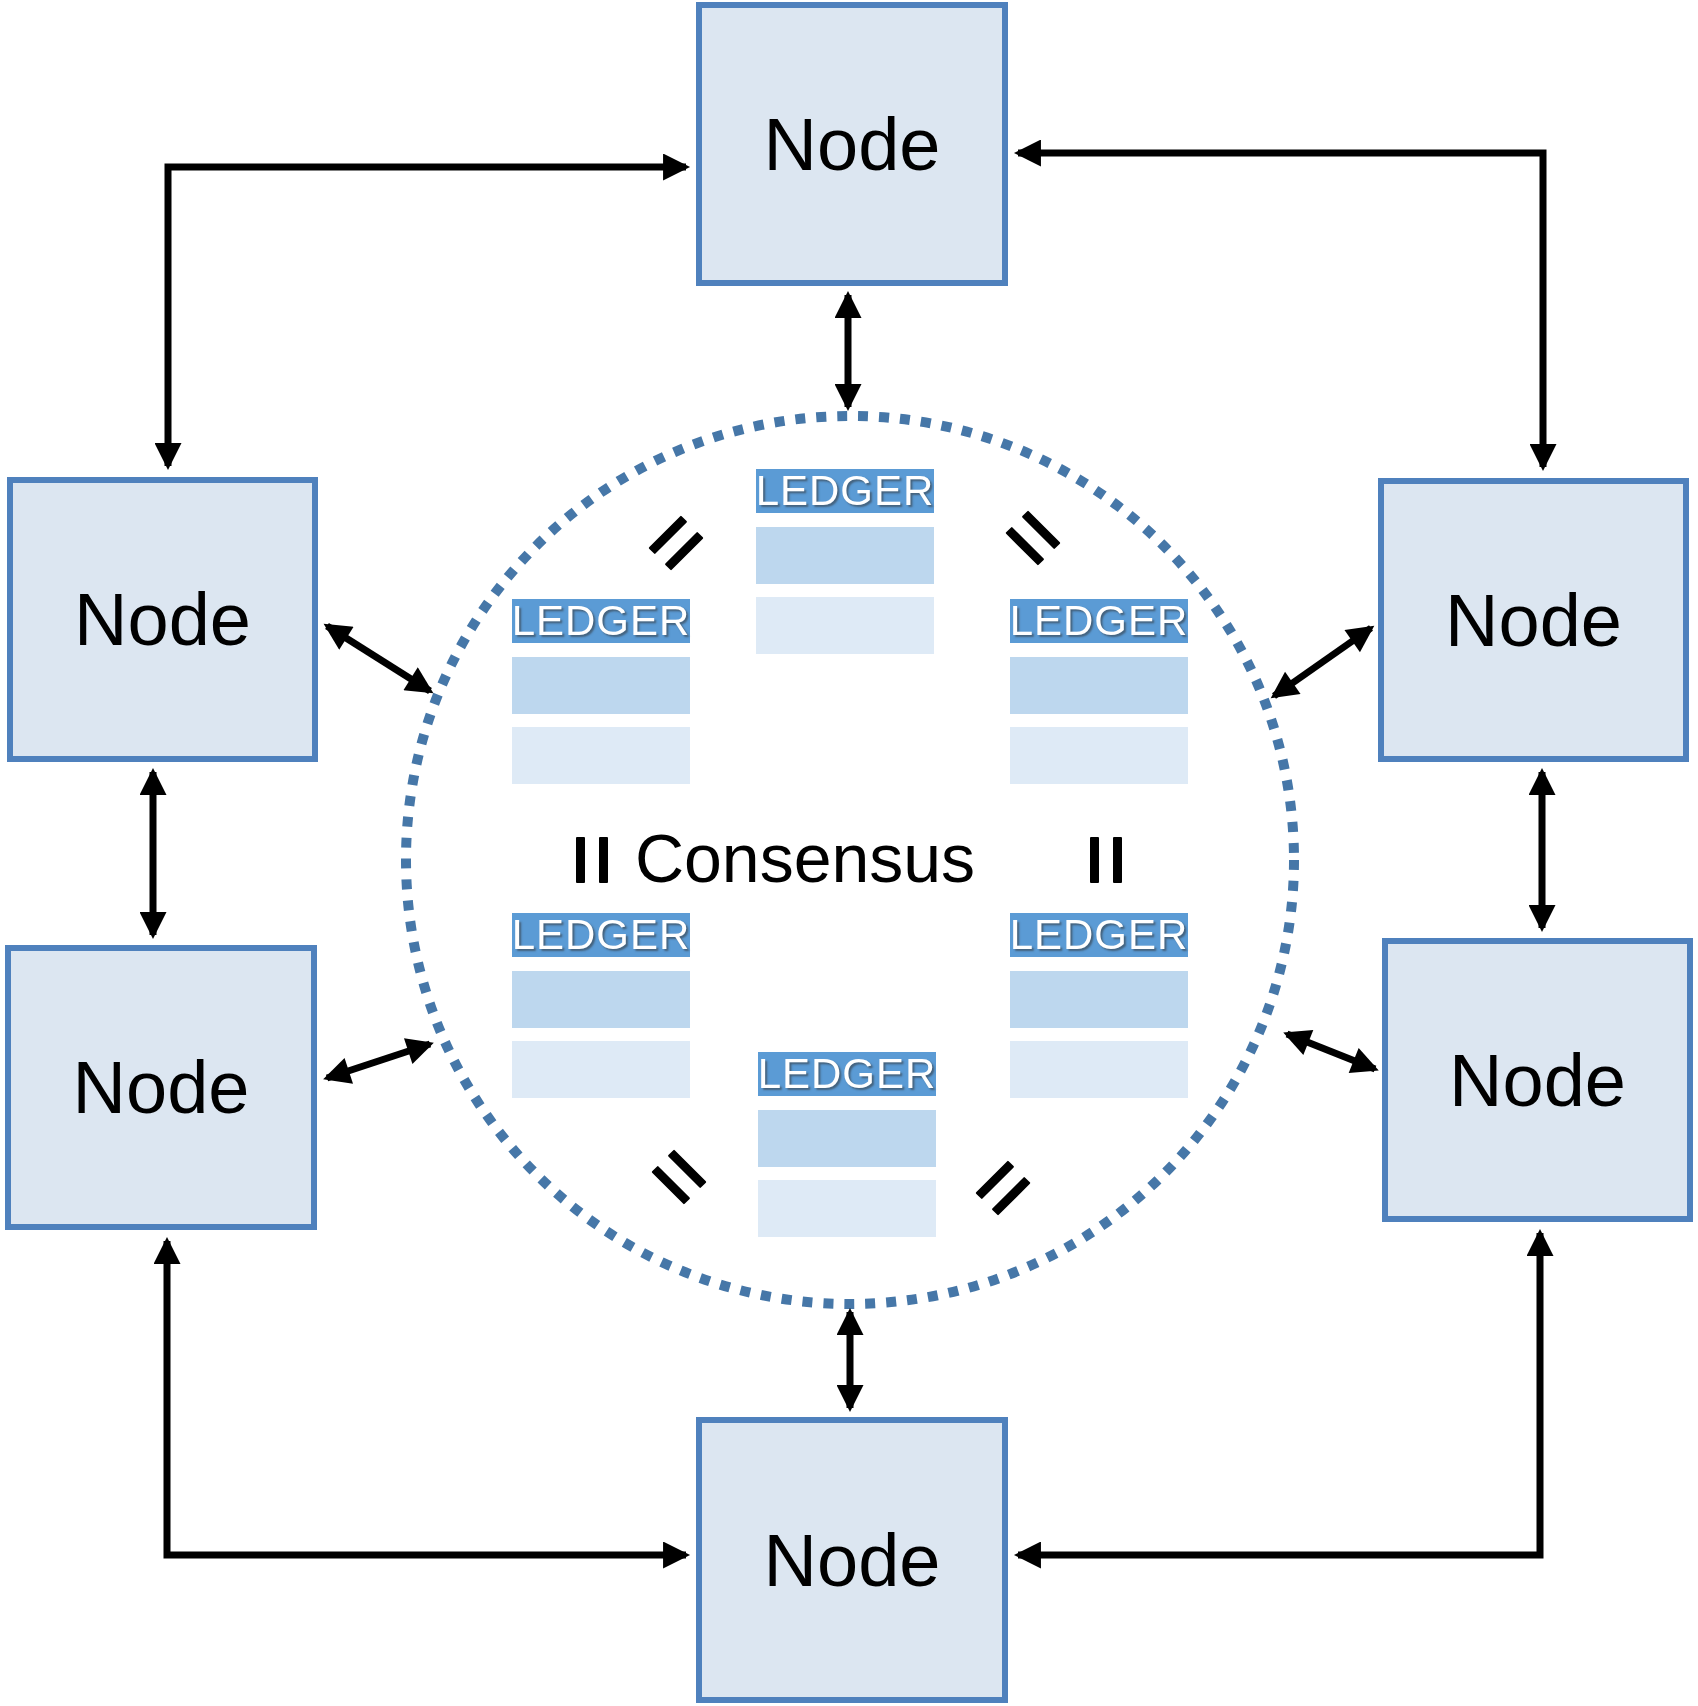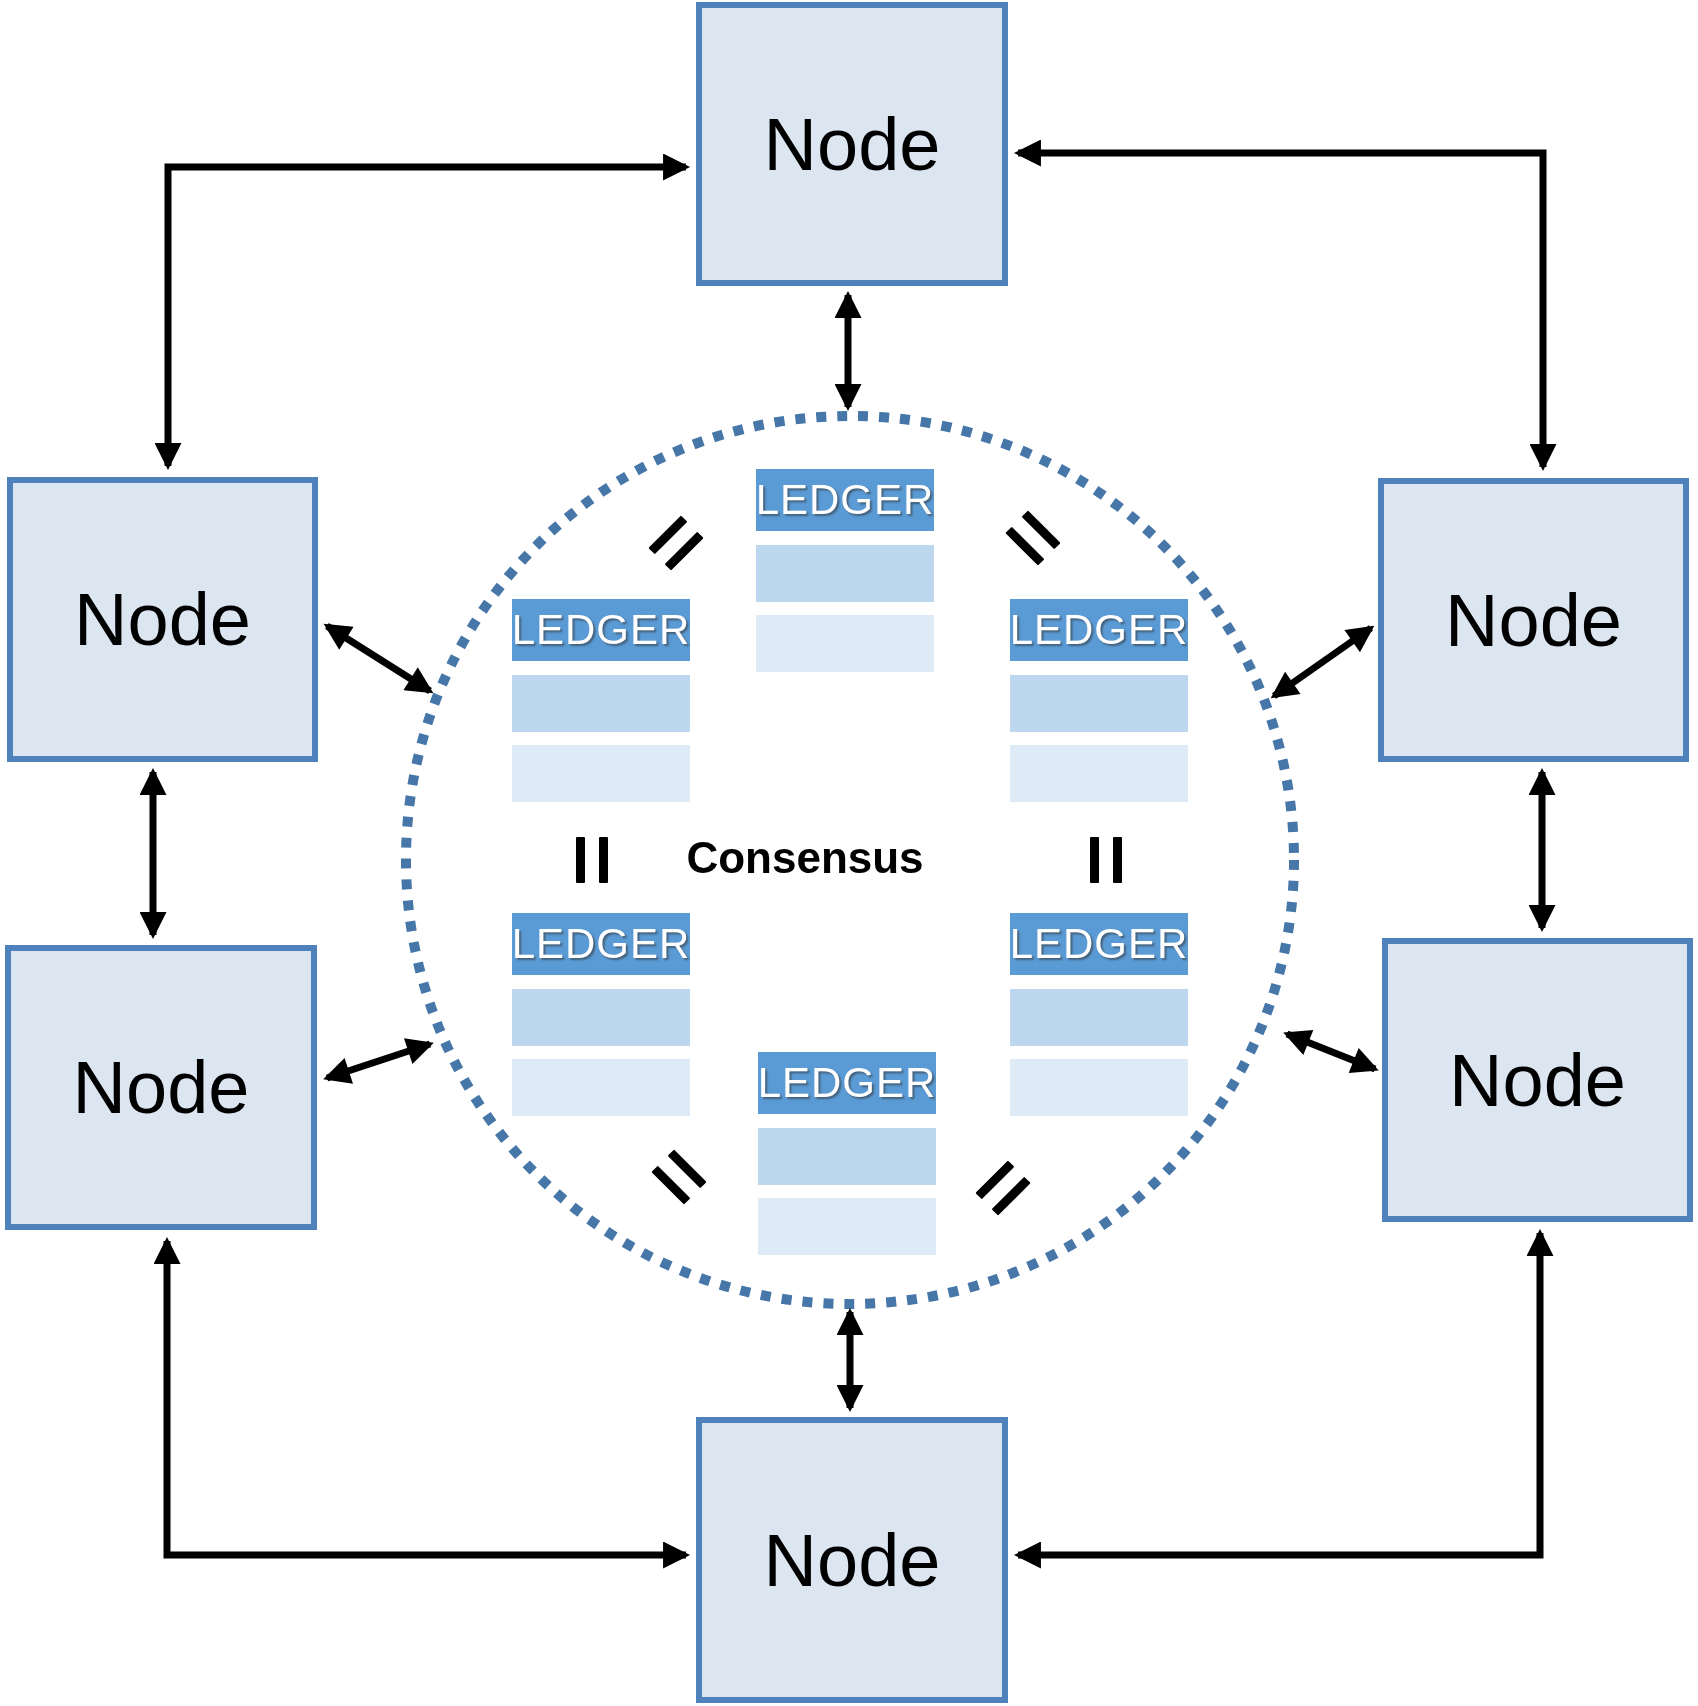--- a/index.html
+++ b/index.html
@@ -19,35 +19,35 @@
     border:6px solid var(--node_border,#4f81bd);
     box-sizing:border-box;
     display:flex;align-items:center;justify-content:center;
     font-size:74px;font-weight:400;color:var(--label_text,#000);
     letter-spacing:0px;
   }
 
   
   .ledger{position:absolute;width:178px;}
   .ledger .lhead{
-    height:62px;background:var(--ledger_header,#5b9bd5);
+    height:44px;background:var(--ledger_header,#5b9bd5);
     color:var(--ledger_text,#fff);
     display:flex;align-items:center;justify-content:center;
     font-size:42px;font-weight:400;letter-spacing:1px;
     text-shadow:2px 2px 2px rgba(50,50,50,.55);
     margin-bottom:14px;
   }
   .ledger .lrow1{height:57px;background:var(--ledger_row1,#bdd7ee);margin-bottom:13px;}
   .ledger .lrow2{height:57px;background:var(--ledger_row2,#deeaf6);}
 
   
   .consensus{
     position:absolute;left:640px;top:818px;width:330px;height:80px;
     display:flex;align-items:center;justify-content:center;
-    font-size:44px;font-weight:700;color:var(--label_text,#000);
+    font-size:68px;font-weight:400;color:var(--label_text,#000);
   }
 
   
   .eq{position:absolute;width:46px;height:32px;
       display:flex;flex-direction:column;justify-content:space-between;}
   .eq .bar{width:46px;height:9px;background:var(--arrow,#000);border-radius:1px;}
 
   .arrowline{stroke:var(--arrow,#000);stroke-width:7;fill:none;}
   .dotcircle{stroke:var(--circle_dot,#4677a8);stroke-width:10;fill:none;}
 </style>

